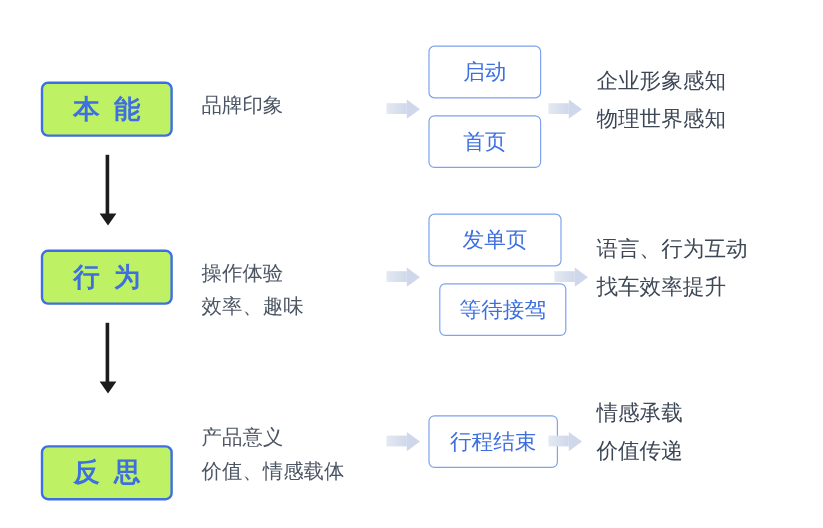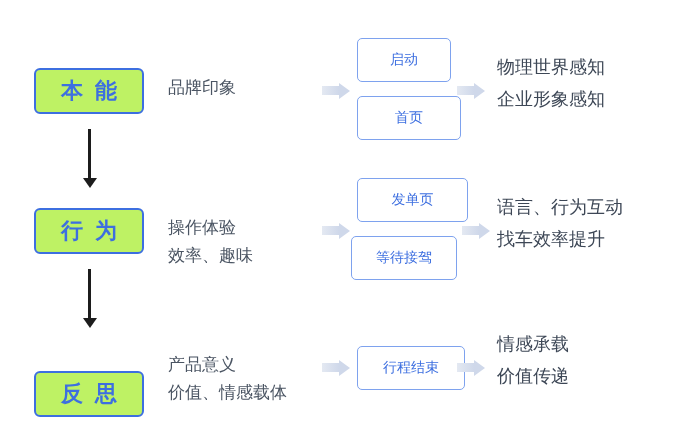--- a/index.html
+++ b/index.html
@@ -98,24 +98,23 @@
     border-radius: 5px;
     background: #ffffff;
     display: flex;
     align-items: center;
     justify-content: center;
     box-sizing: border-box;
     height: 44px;
   }
   .touch-box .touch-label {
     color: #3d6fe0;
-    font-size: 14px;
+    font-size: 18px;
     line-height: 1;
     white-space: nowrap;
-    font-family: Liberation Mono, monospace;
   }
 
   
 
   
   .outcome {
     position: absolute;
     color: #3d4756;
     font-size: 18px;
     line-height: 32px;
@@ -136,32 +135,32 @@
   </div>
 
   <div class="h-arrow" style="left:322px; top:86px;">
     <span class="shaft"></span>
     <span class="head"></span>
   </div>
 
   <div class="touch-box" style="left:357px; top:38px; width:94px;">
     <span class="touch-label">启动</span>
   </div>
-  <div class="touch-box" style="left:357px; top:96px; width:104px;">
+  <div class="touch-box" style="left:357px; top:96px; width:94px;">
     <span class="touch-label">首页</span>
   </div>
 
   <div class="h-arrow" style="left:457px; top:86px;">
     <span class="shaft"></span>
     <span class="head"></span>
   </div>
 
   <div class="outcome" style="left:497px; top:51px;">
+    <div>企业形象感知</div>
     <div>物理世界感知</div>
-    <div>企业形象感知</div>
   </div>
 
   <div class="v-arrow" style="left:88px; top:129px; height:50px;"></div>
 
   <div class="stage-box" style="left:34px; top:208px;justify-content:center;">
     <span class="stage-label">行 为</span>
   </div>
 
   <div class="desc" style="left:168px; top:194px;">
     <div>操作体验</div>
@@ -169,21 +168,21 @@
   </div>
 
   <div class="h-arrow" style="left:322px; top:226px;">
     <span class="shaft"></span>
     <span class="head"></span>
   </div>
 
   <div class="touch-box" style="left:357px; top:178px; width:111px;">
     <span class="touch-label">发单页</span>
   </div>
-  <div class="touch-box" style="left:351px; top:236px; width:106px;">
+  <div class="touch-box" style="left:366px; top:236px; width:106px;">
     <span class="touch-label">等待接驾</span>
   </div>
 
   <div class="h-arrow" style="left:462px; top:226px;">
     <span class="shaft"></span>
     <span class="head"></span>
   </div>
 
   <div class="outcome" style="left:497px; top:191px;">
     <div>语言、行为互动</div>

